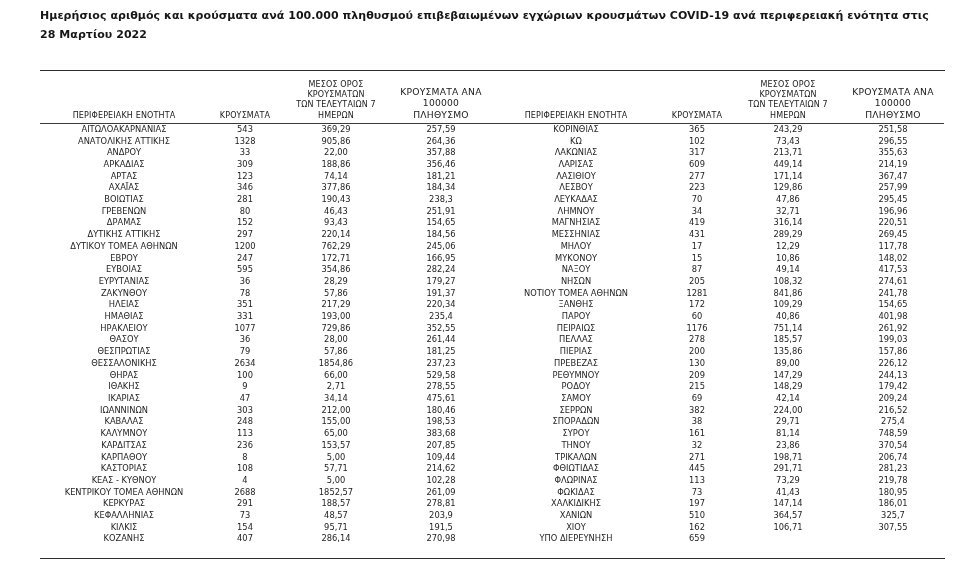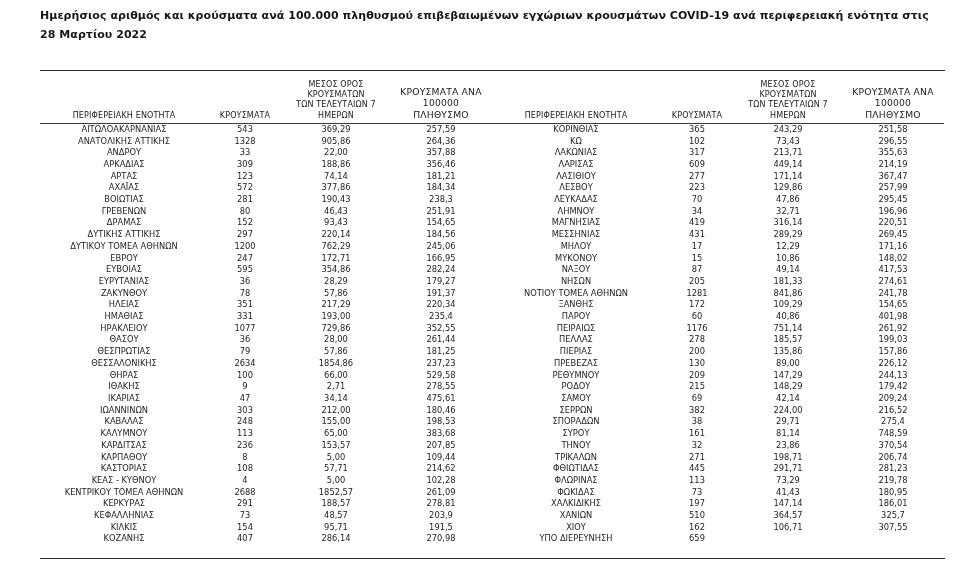--- a/index.html
+++ b/index.html
@@ -165,21 +165,21 @@
               <td class="c-per">356,46</td>
             </tr>
             <tr>
               <td class="c-name">ΑΡΤΑΣ</td>
               <td class="c-cases">123</td>
               <td class="c-avg">74,14</td>
               <td class="c-per">181,21</td>
             </tr>
             <tr>
               <td class="c-name">ΑΧΑΪΑΣ</td>
-              <td class="c-cases">572</td>
+              <td class="c-cases">346</td>
               <td class="c-avg">377,86</td>
               <td class="c-per">184,34</td>
             </tr>
             <tr>
               <td class="c-name">ΒΟΙΩΤΙΑΣ</td>
               <td class="c-cases">281</td>
               <td class="c-avg">190,43</td>
               <td class="c-per">238,3</td>
             </tr>
             <tr>
@@ -438,38 +438,38 @@
             <tr>
               <td class="c-name">ΜΕΣΣΗΝΙΑΣ</td>
               <td class="c-cases">431</td>
               <td class="c-avg">289,29</td>
               <td class="c-per">269,45</td>
             </tr>
             <tr>
               <td class="c-name">ΜΗΛΟΥ</td>
               <td class="c-cases">17</td>
               <td class="c-avg">12,29</td>
-              <td class="c-per">171,16</td>
+              <td class="c-per">117,78</td>
             </tr>
             <tr>
               <td class="c-name">ΜΥΚΟΝΟΥ</td>
               <td class="c-cases">15</td>
               <td class="c-avg">10,86</td>
               <td class="c-per">148,02</td>
             </tr>
             <tr>
               <td class="c-name">ΝΑΞΟΥ</td>
               <td class="c-cases">87</td>
               <td class="c-avg">49,14</td>
               <td class="c-per">417,53</td>
             </tr>
             <tr>
               <td class="c-name">ΝΗΣΩΝ</td>
               <td class="c-cases">205</td>
-              <td class="c-avg">181,33</td>
+              <td class="c-avg">108,32</td>
               <td class="c-per">274,61</td>
             </tr>
             <tr>
               <td class="c-name">ΝΟΤΙΟΥ ΤΟΜΕΑ ΑΘΗΝΩΝ</td>
               <td class="c-cases">1281</td>
               <td class="c-avg">841,86</td>
               <td class="c-per">241,78</td>
             </tr>
             <tr>
               <td class="c-name">ΞΑΝΘΗΣ</td>

